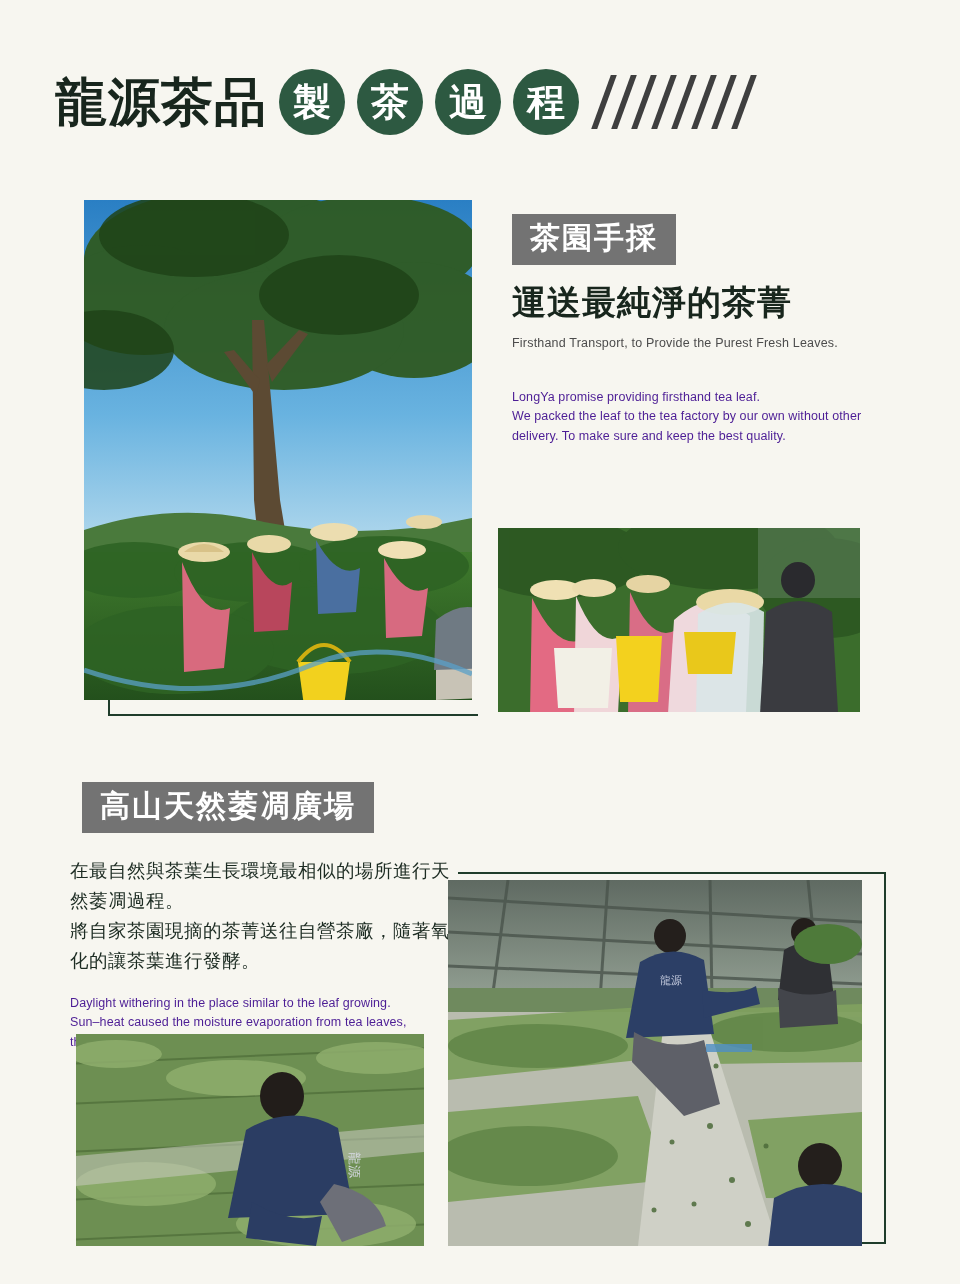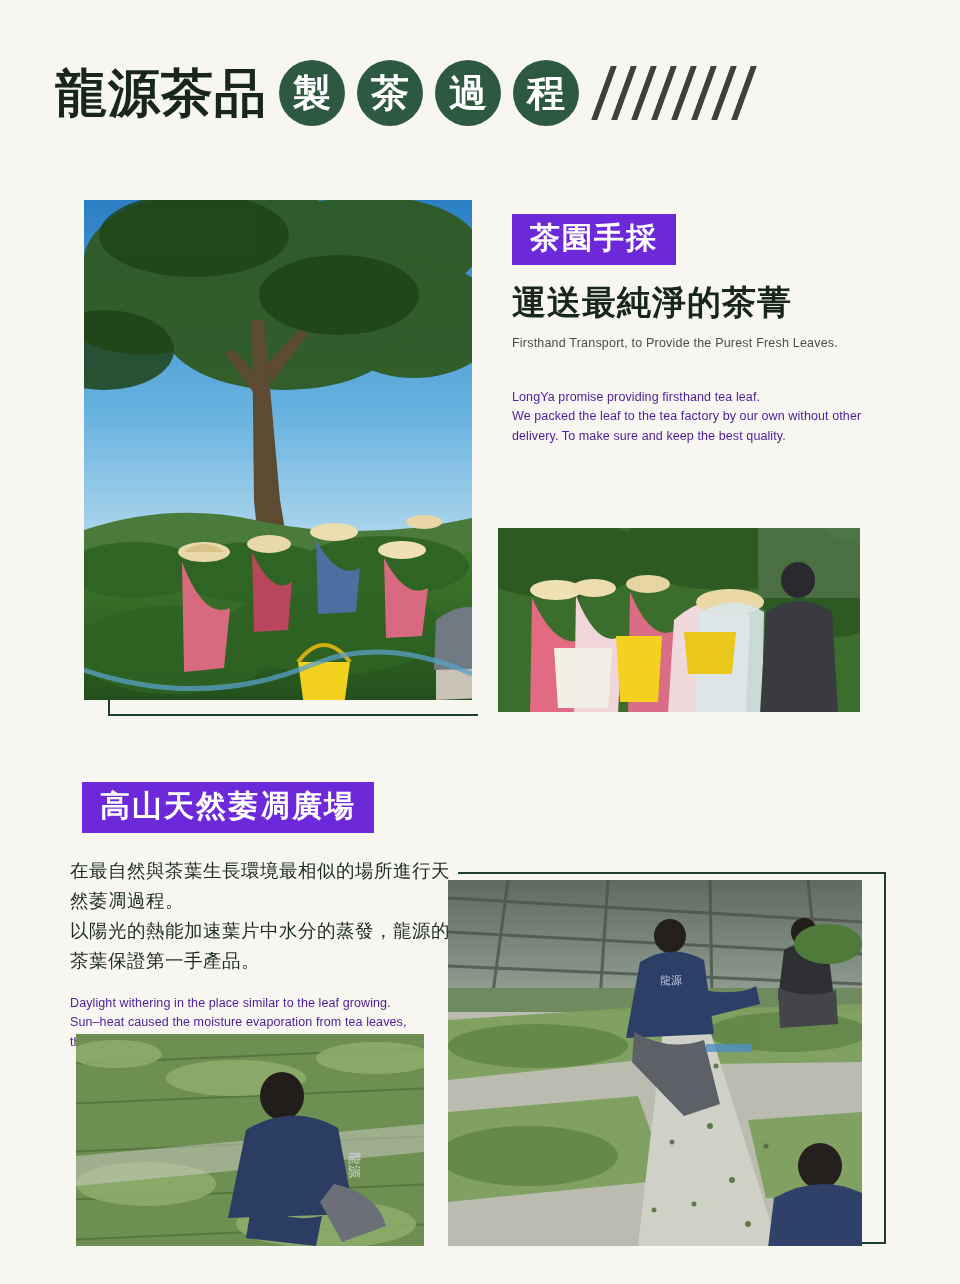--- a/index.html
+++ b/index.html
@@ -12,21 +12,21 @@
     background: #f7f6f0;
     font-family: "Liberation Sans", sans-serif;
     color: #1c2b22;
     overflow: hidden;
     position: relative;
   }
 
   
   .header {
     position: absolute;
-    top: 52px;
+    top: 61px;
     left: 55px;
     display: flex;
     align-items: center;
     height: 82px;
   }
   .header-title {
     font-size: 52px;
     font-weight: bold;
     letter-spacing: 1px;
     color: #18261d;
@@ -57,21 +57,21 @@
     width: 6px;
     height: 54px;
     background: #3f3f3f;
     transform: skewX(-20deg);
     margin-right: 14px;
   }
 
   
   .tag {
     display: inline-block;
-    background: #6d28d9;
+    background: #737373;
     color: #ffffff;
     font-size: 30px;
     font-weight: bold;
     padding: 9px 18px 12px 18px;
     line-height: 1;
     letter-spacing: 2px;
   }
   .headline {
     font-size: 34px;
     font-weight: bold;
@@ -268,21 +268,21 @@
   <div class="headline sec1-headline">運送最純淨的茶菁</div>
   <div class="sub-en sec1-sub">Firsthand Transport, to Provide the Purest Fresh Leaves.</div>
   <div class="body-en" style="white-space:pre-line">LongYa promise providing firsthand tea leaf.
 We packed the leaf to the tea factory by our own without other delivery. To make sure and keep the best quality.</div>
 </div>
 
 <div class="tag sec2-tag">高山天然萎凋廣場</div>
 
 <div class="sec2-text">
   <div class="body-zh sec2-body" style="white-space:pre-line">在最自然與茶葉生長環境最相似的場所進行天然萎凋過程。
-以陽光的熱能加速葉片中水分的蒸發，龍源的茶葉保證第一手產品。</div>
+將自家茶園現摘的茶菁送往自營茶廠，隨著氧化的讓茶葉進行發酵。</div>
   <div class="body-en" style="white-space:pre-line">Daylight withering in the place similar to the leaf growing.
 Sun–heat caused the moisture evaporation from tea leaves,
 then get in fermentation process.</div>
 </div>
 
 <div class="sec2-frame"></div>
 
 <div class="photo" id="photo-wither-small">
   <svg viewBox="0 0 348 212" preserveAspectRatio="none" xmlns="http://www.w3.org/2000/svg">
     <rect x="0" y="0" width="348" height="212" fill="#7c9a63"></rect>

